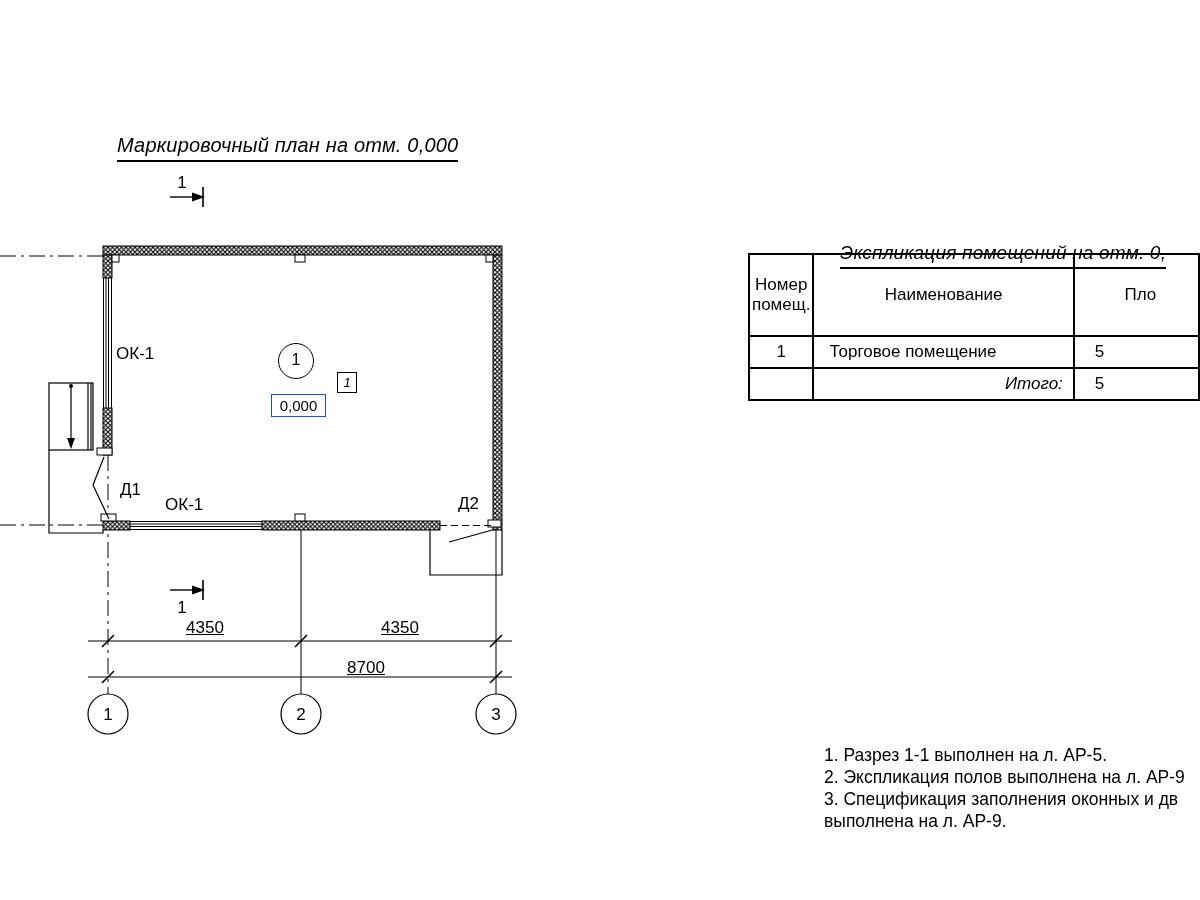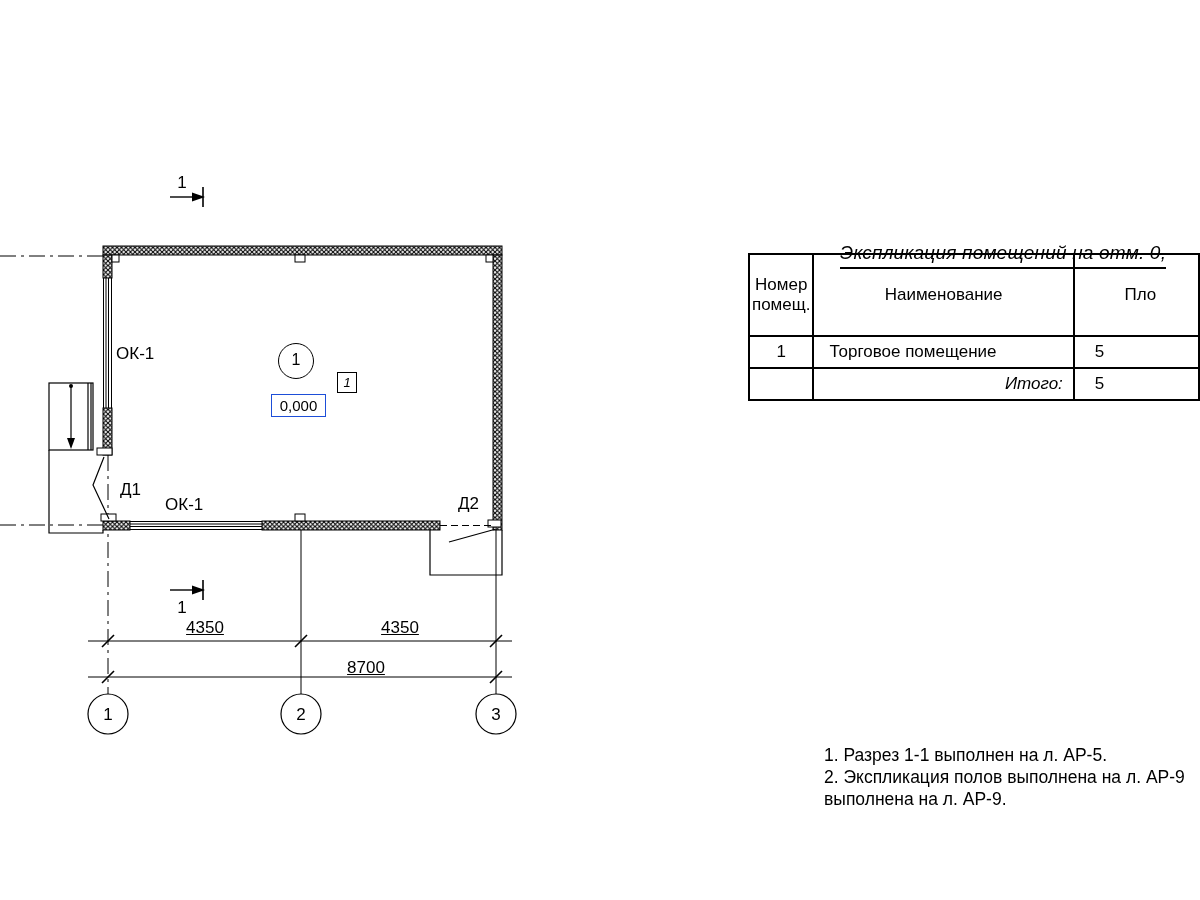--- a/index.html
+++ b/index.html
@@ -119,20 +119,21 @@
       <polygon points="205,197 192,192.5 192,201.5" fill="#000"></polygon>
       <path d="M203,187 V207" stroke="#000" stroke-width="1.6"></path>
     </g>
     <g>
       <path d="M170,590 H194" stroke="#000" stroke-width="1.4"></path>
       <polygon points="205,590 192,585.5 192,594.5" fill="#000"></polygon>
       <path d="M203,580 V600" stroke="#000" stroke-width="1.6"></path>
     </g>
   </svg>
 
+  <div class="txt italic title-underline plan-title">Маркировочный план на отм. 0,000</div>
 
   <div class="txt sect-num" style="left:172px;top:173px;">1</div>
   <div class="txt sect-num" style="left:172px;top:598px;">1</div>
 
   <div class="txt lbl" style="left:116px;top:344px;">ОК-1</div>
   <div class="txt lbl" style="left:120px;top:480px;">Д1</div>
   <div class="txt lbl" style="left:165px;top:495px;">ОК-1</div>
   <div class="txt lbl" style="left:458px;top:494px;">Д2</div>
 
   <div class="txt room-num">1</div>
@@ -170,16 +171,17 @@
       <td></td>
       <td class="total">Итого:</td>
       <td class="cell-area-val">5</td>
     </tr>
   </tbody>
     </table>
 
   <div class="notes">
     <div>1. Разрез 1-1 выполнен на л. АР-5.</div>
     <div>2. Экспликация полов выполнена на л. АР-9</div>
+    <div>3. Спецификация заполнения оконных и дв</div>
     <div>выполнена  на л. АР-9.</div>
   </div>
 
 </div>
 
 </body></html>

